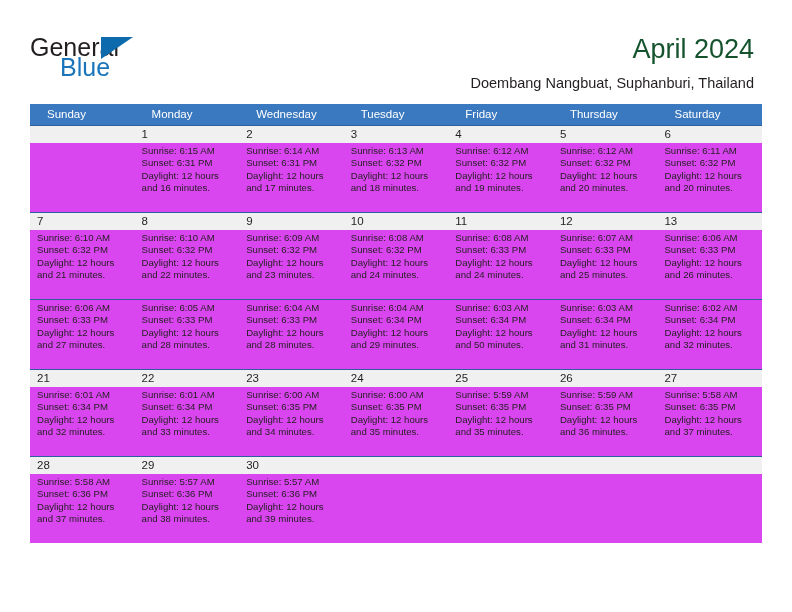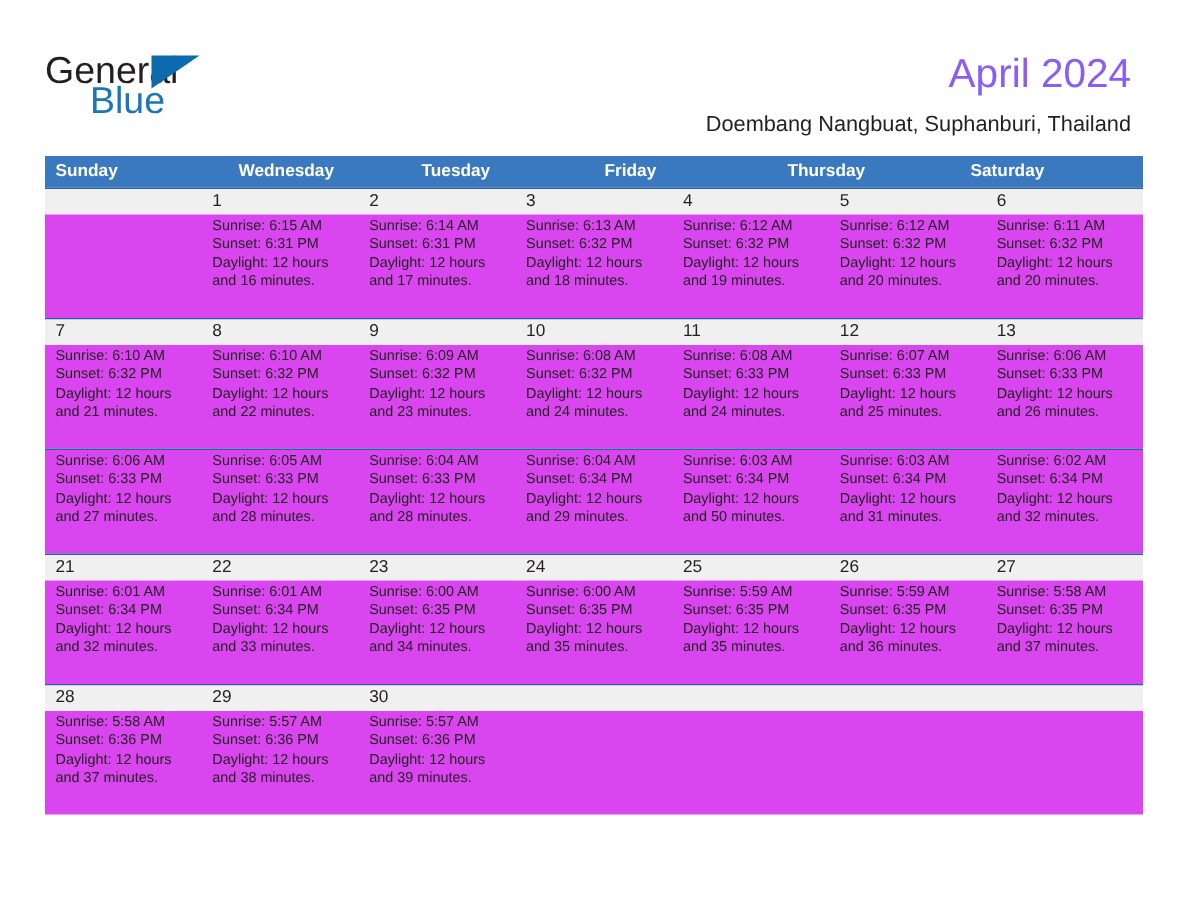--- a/index.html
+++ b/index.html
@@ -64,21 +64,21 @@
     height: 0;
     border-left: 32px solid #0d6aad;
     border-bottom: 22px solid transparent;
   }
 
   .title {
     position: absolute;
     right: 38px;
     top: 34px;
     font-size: 27px;
-    color: #8b5cf6;
+    color: #14532d;
     text-align: right;
     white-space: nowrap;
     font-family: "Liberation Sans", sans-serif;
   }
   .subtitle {
     position: absolute;
     right: 38px;
     top: 75px;
     font-size: 14.5px;
     color: #231f20;
@@ -98,25 +98,24 @@
     display: flex;
     width: 732px;
     height: 21px;
     background: #3a79bf;
   }
   .dow-cell {
     flex: 1 1 0;
     color: #ffffff;
     font-size: 11.5px;
     line-height: 21px;
-    padding-left: 7px;
+    padding-left: 17px;
     box-sizing: border-box;
     white-space: nowrap;
     overflow: hidden;
-    font-weight: bold;
   }
 
   .week {
     width: 732px;
     border-top: 1.4px solid #2b5f9e;
   }
   .week:first-of-type {
     border-top: none;
   }
   .week-nums {
@@ -167,20 +166,21 @@
       <span class="logo-blue">Blue</span>
     </div>
 
     <div class="title">April 2024</div>
     <div class="subtitle">Doembang Nangbuat, Suphanburi, Thailand</div>
   </div>
 
   <div class="calendar">
     <div class="dow-row">
       <div class="dow-cell">Sunday</div>
+      <div class="dow-cell">Monday</div>
       <div class="dow-cell">Wednesday</div>
       <div class="dow-cell">Tuesday</div>
       <div class="dow-cell">Friday</div>
       <div class="dow-cell">Thursday</div>
       <div class="dow-cell">Saturday</div>
     </div>
 
     <div class="week">
       <div class="week-nums">
         <div class="num-cell"></div>

